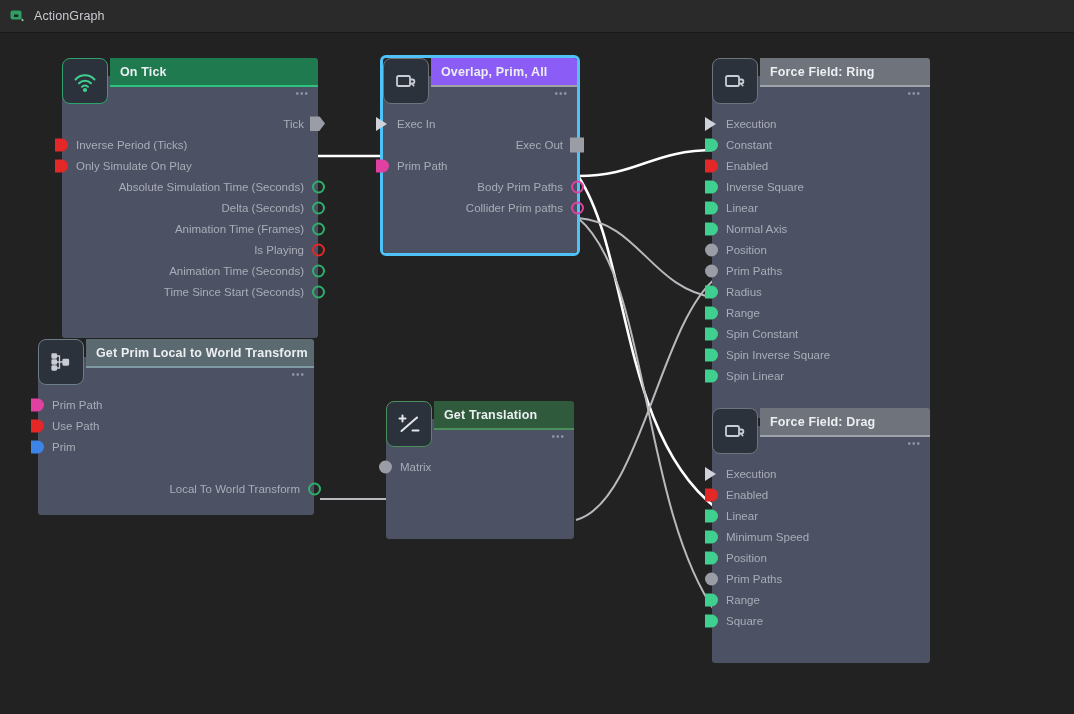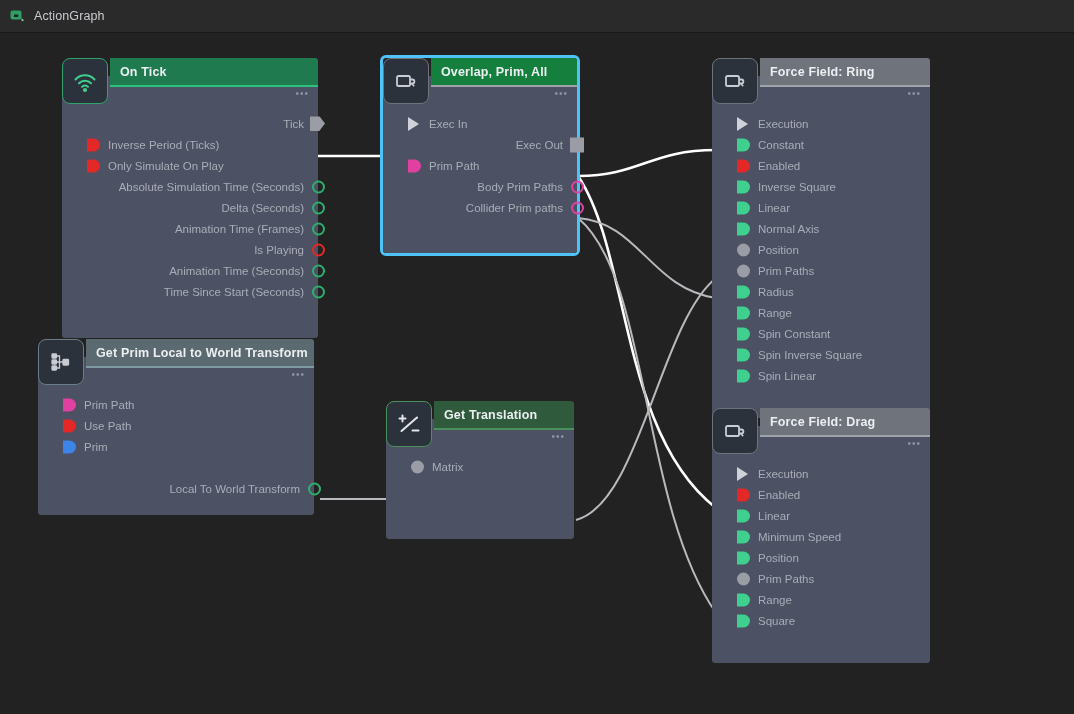--- a/index.html
+++ b/index.html
@@ -50,21 +50,21 @@
     display:flex; align-items:center; justify-content:center;
   }
   .node .dots{
     position:absolute; right:9px; top:32px;
     font-size:10px; letter-spacing:1px; line-height:8px;
     color:#8e93a1; user-select:none;
   }
   .node .rows{ position:absolute; left:0; right:0; }
   .row{
     position:relative; height:21px; display:flex; align-items:center;
-    font-size:11.5px; color:#a9adb8; white-space:nowrap;margin-left:32px;
+    font-size:11.5px; color:#a9adb8; white-space:nowrap;
   }
   .row.in  { padding-left:14px; justify-content:flex-start; }
   .row.out { padding-right:14px; justify-content:flex-end; }
 
   
   .port{ position:absolute; top:50%; transform:translateY(-50%); }
   .port.left { left:-7px; }
   .port.right{ right:-7px; }
 
   
@@ -166,21 +166,21 @@
              </div>
           <div class="row out">
                <span class="port right p-ring" style="border-color:#2fae6e"></span>
                <span>Time Since Start (Seconds)</span>
              </div>
         </div>
       </div>
       <div class="node" style="left: 383px; top: 25px; width: 194px; height: 195px;">
         <div class="sel-outline"></div>
         <div class="body"></div>
-        <div class="hdr" style="background:#15803d">
+        <div class="hdr" style="background:#8b5cf6">
              <span class="hdr-title">Overlap, Prim, All</span>
            </div>
         <div class="hdr-underline" style="background:#9ea3aa"></div>
         <div class="badge" style="border:1.5px solid #6f747c">
           <svg viewBox="0 0 28 28" width="28" height="28" fill="none" stroke="#c9ccd3" stroke-width="1.8">
       <rect x="5" y="9" width="13" height="10" rx="1.6"></rect>
       <path d="M18 12.5h2.4a2 2 0 1 1 0 4H18"></path>
       <path d="M19.6 16.5l2.6 2.6" stroke-width="1.6"></path>
     </svg>
         </div>

